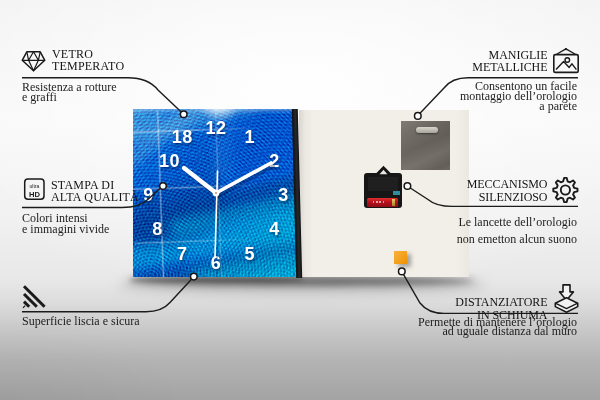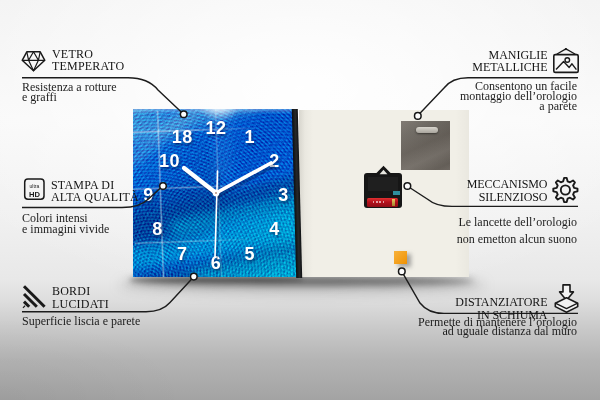--- a/index.html
+++ b/index.html
@@ -173,22 +173,21 @@
       <path d="M555.3 303.2 L566.5 308.6 L577.7 303.2" fill="none" stroke-width="1.3"></path>
     </g>
   </svg>
 
   <div class="t" style="left:52px;top:49.2px;line-height:11.5px;">VETRO<br>TEMPERATO</div>
   <div class="s" style="left:22px;top:81.7px;">Resistenza a rotture<br>e graffi</div>
 
   <div class="t" style="left:51px;top:178.6px;line-height:12.2px;">STAMPA DI<br>ALTA QUALITÀ</div>
   <div class="s" style="left:22px;top:213.2px;line-height:11px;">Colori intensi<br>e immagini vivide</div>
 
-  <div class="t" style="left:52px;top:285px;line-height:13px;">BORDI<br>LUCIDATI</div>
-  <div class="s" style="left:22px;top:316.3px;">Superficie liscia e parete</div>
+  <div class="s" style="left:22px;top:316.3px;">Superficie liscia e sicura</div>
 
   <div class="t rt" style="right:52.5px;top:48.8px;line-height:12.4px;">MANIGLIE<br>METALLICHE</div>
   <div class="s rt" style="right:23px;top:82.2px;line-height:9.7px;">Consentono un facile<br>montaggio dell’orologio<br>a parete</div>
 
   <div class="t rt" style="right:52.5px;top:177.8px;line-height:13.4px;">MECCANISMO<br>SILENZIOSO</div>
   <div class="s rt" style="right:23px;top:213.7px;line-height:17px;">Le lancette dell’orologio<br>non emetton alcun suono</div>
 
   <div class="t rt" style="right:52.5px;top:296px;line-height:13px;">DISTANZIATORE<br>IN SCHIUMA</div>
   <div class="s rt" style="right:23px;top:317.9px;line-height:9.4px;">Permette di mantenere l’orologio<br>ad uguale distanza dal muro</div>
 </div>

